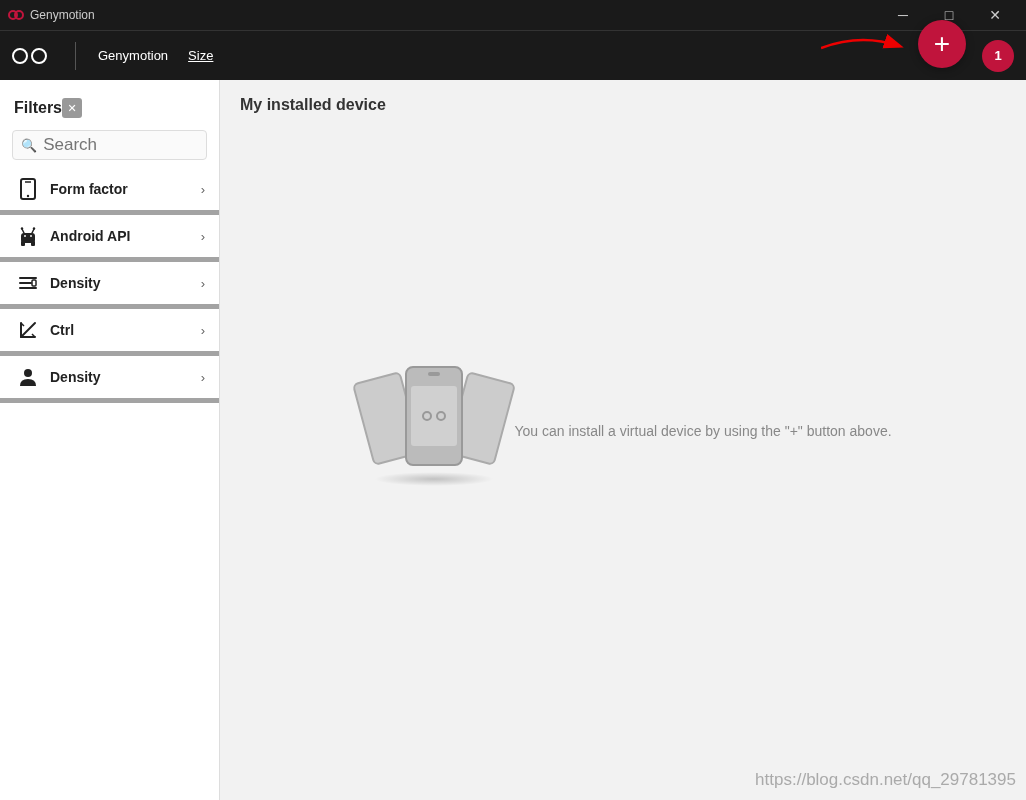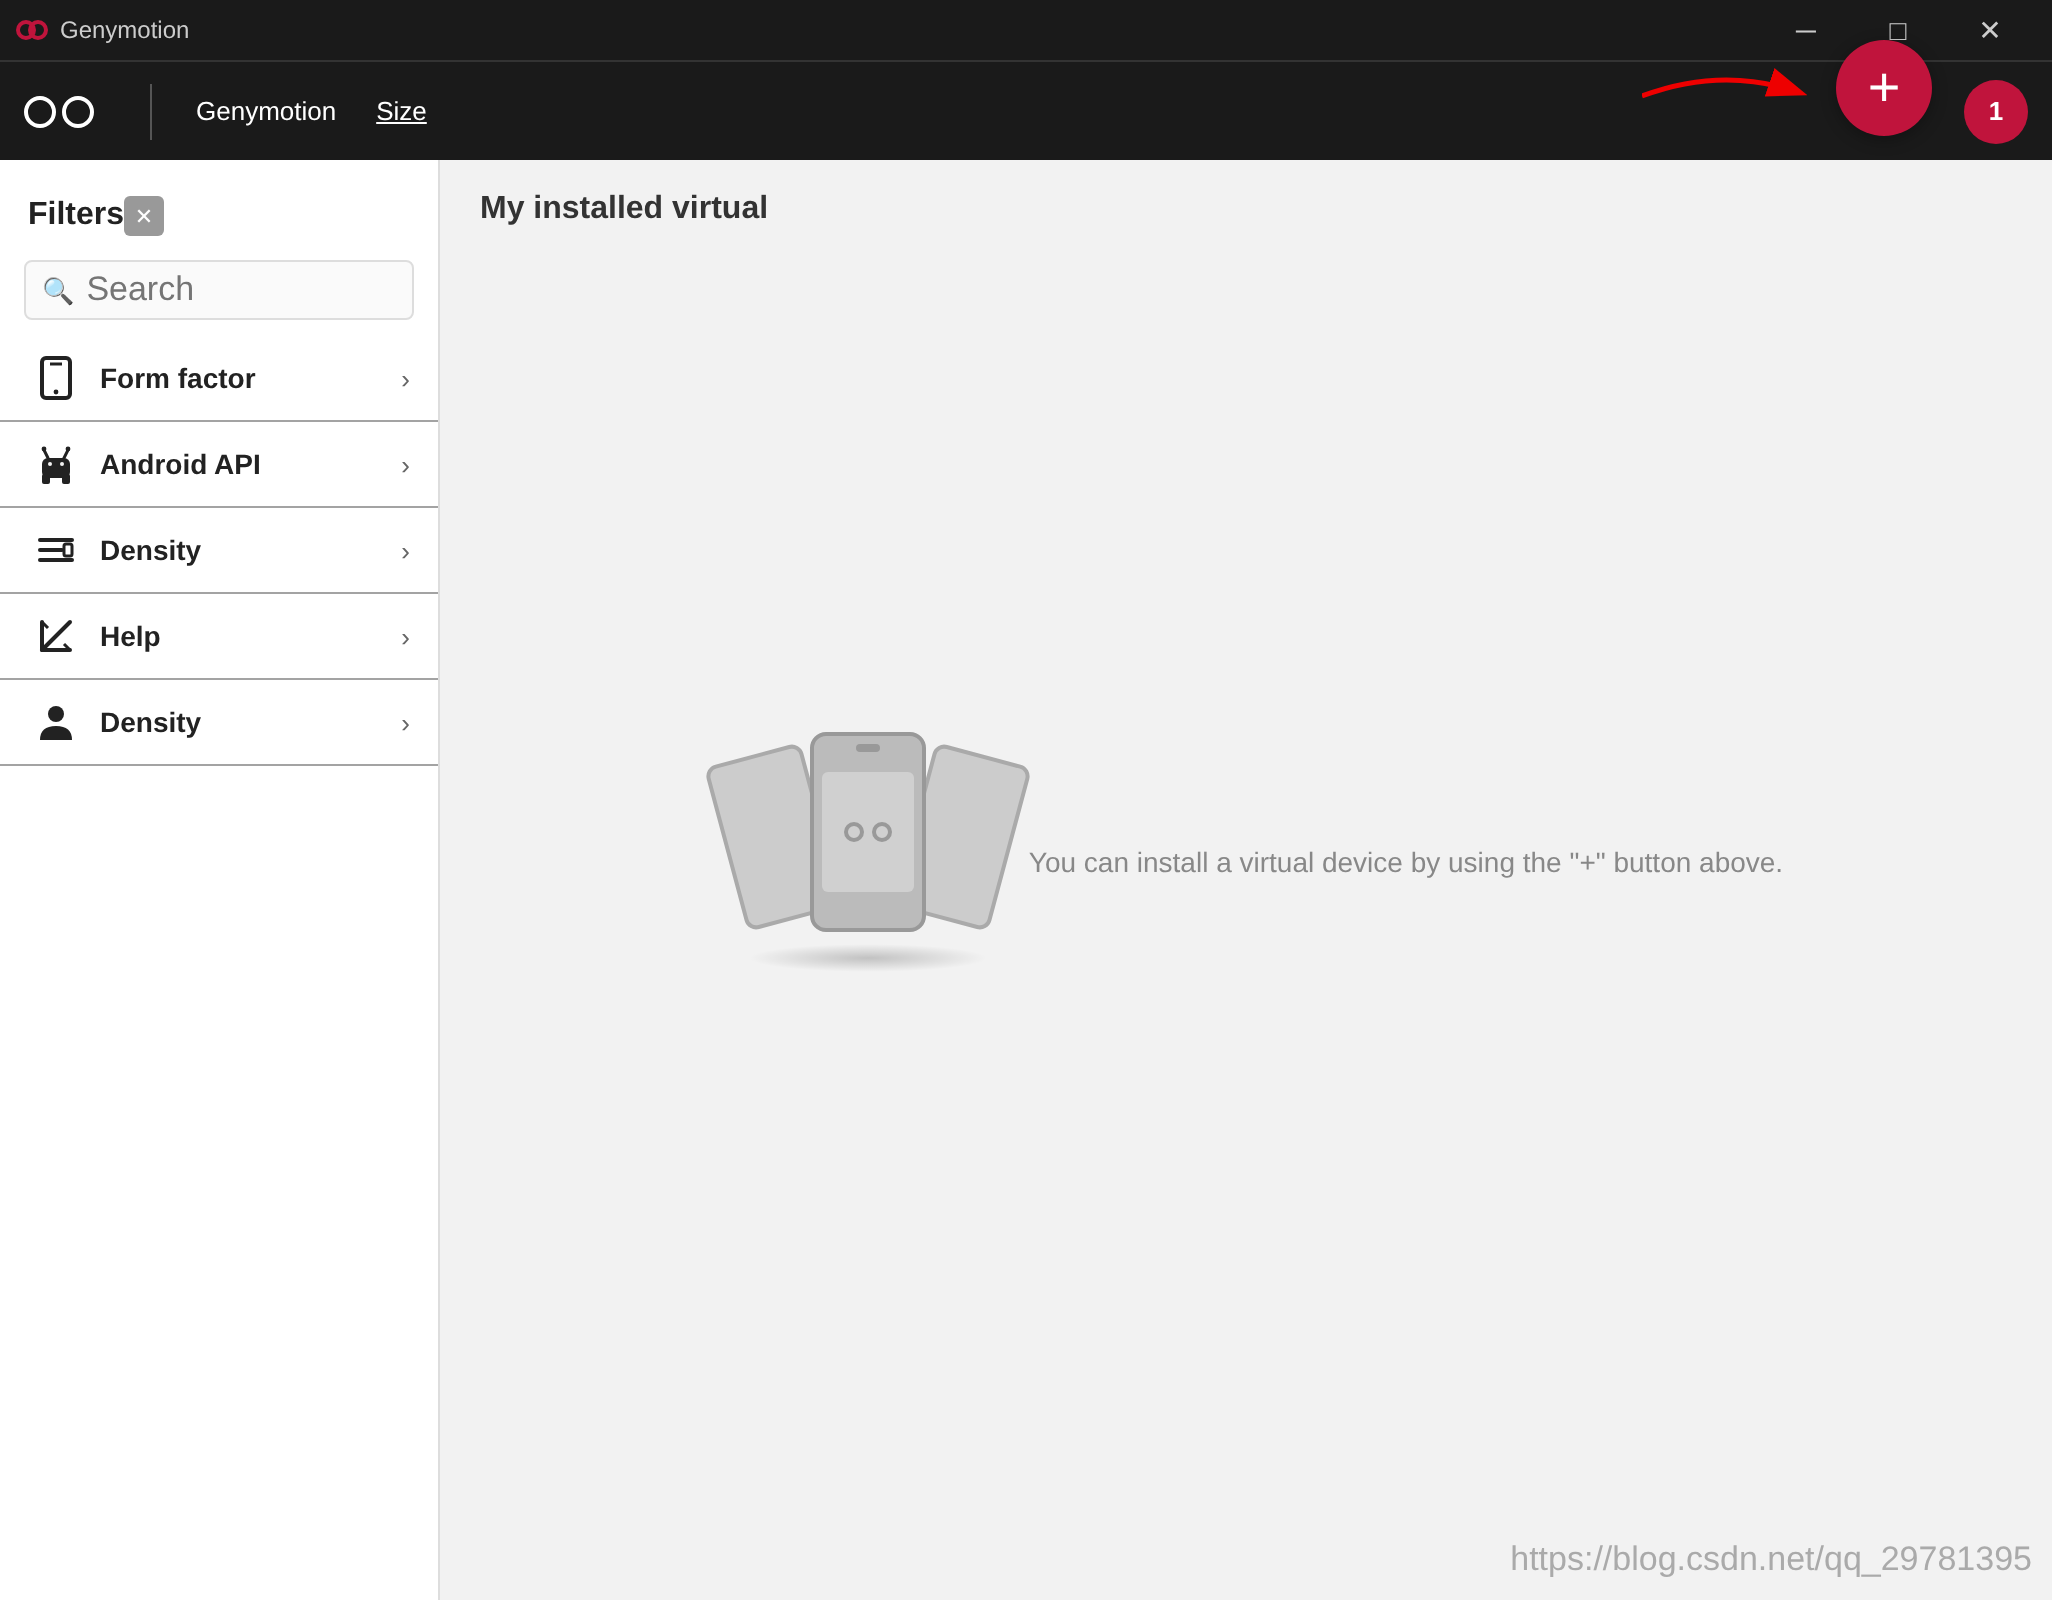--- a/index.html
+++ b/index.html
@@ -213,21 +213,21 @@
       outline: none;
       width: 100%;
     }
 
     
     .filter-item {
       display: flex;
       align-items: center;
       padding: 10px 14px;
       cursor: pointer;
-      border-bottom: 1px solid #a3a3a3;
+      border-bottom: 5px solid #a3a3a3;
     }
     .filter-icon {
       width: 28px;
       display: flex;
       align-items: center;
       justify-content: center;
       margin-right: 8px;
       color: #222;
     }
     .filter-label {
@@ -473,39 +473,39 @@
 
     <div class="filter-item">
       <div class="filter-icon">
         <svg width="22" height="22" viewBox="0 0 22 22">
           <line x1="4" y1="18" x2="18" y2="4" stroke="#222" stroke-width="2" stroke-linecap="round"></line>
           <polyline points="4,4 4,18 18,18" fill="none" stroke="#222" stroke-width="2" stroke-linecap="round" stroke-linejoin="round"></polyline>
           <line x1="4" y1="4" x2="7" y2="7" stroke="#222" stroke-width="1.5"></line>
           <line x1="18" y1="18" x2="15" y2="15" stroke="#222" stroke-width="1.5"></line>
         </svg>
       </div>
-      <span class="filter-label">Help</span>
+      <span class="filter-label">Ctrl</span>
       <span class="filter-chevron">›</span>
     </div>
 
     <div class="filter-item">
       <div class="filter-icon">
         <svg width="22" height="22" viewBox="0 0 22 22">
           <circle cx="11" cy="7" r="4" fill="#222"></circle>
           <path d="M3 20 Q3 13 11 13 Q19 13 19 20" fill="#222"></path>
         </svg>
       </div>
       <span class="filter-label">Density</span>
       <span class="filter-chevron">›</span>
     </div>
   </div>
 
   <div class="content-area">
     <div class="content-header">
-      <span class="content-title">My installed virtual</span>
+      <span class="content-title">My installed device</span>
     </div>
 
     <div class="empty-state">
 
       <div class="phone-illustration">
         <div class="phone-left"></div>
         <div class="phone-center">
           <div class="phone-center-top"></div>
           <div class="phone-center-screen">
             <div class="phone-center-dots">

